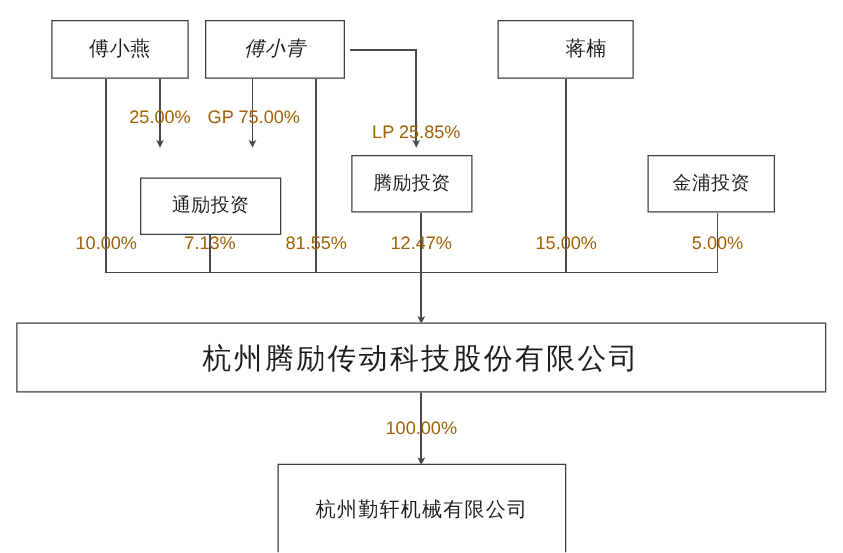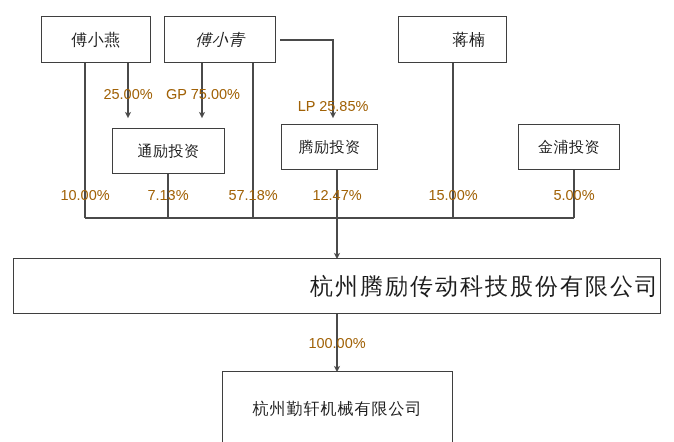--- a/index.html
+++ b/index.html
@@ -95,51 +95,51 @@
   </div>
 
   <div class="node person" style="left:164px; top:16px; width:112px; height:47px;font-style:italic;">
     <span>傅小青</span>
   </div>
 
   <div class="node person" style="left:398px; top:16px; width:109px; height:47px;padding-left:33px;">
     <span>蒋楠</span>
   </div>
 
-  <div class="node invest" style="left:112px; top:128px; width:113px; height:46px;text-align:right;">
+  <div class="node invest" style="left:112px; top:142px; width:113px; height:46px;text-align:right;">
     <span>通励投资</span>
   </div>
 
   <div class="node invest" style="left:281px; top:124px; width:97px; height:46px;">
     <span>腾励投资</span>
   </div>
 
   <div class="node invest" style="left:518px; top:124px; width:102px; height:46px;">
     <span>金浦投资</span>
   </div>
 
-  <div class="node issuer" style="left:13px; top:258px; width:648px; height:56px;justify-content:flex-end;">
+  <div class="node issuer" style="left:13px; top:258px; width:648px; height:56px;">
     <span>杭州腾励传动科技股份有限公司</span>
   </div>
 
   <div class="node sub" style="left:222px; top:371px; width:231px; height:76px;">
     <span>杭州勤轩机械有限公司</span>
   </div>
 
   <div class="lbl" style="left:128px; top:87px;">25.00%</div>
 
   <div class="lbl" style="left:203px; top:87px;">GP 75.00%</div>
 
   <div class="lbl" style="left:333px; top:87px;margin-top:12px;">LP 25.85%</div>
 
   <div class="lbl" style="left:85px; top:188px;">10.00%</div>
 
   <div class="lbl" style="left:168px; top:188px;">7.13%</div>
 
-  <div class="lbl" style="left:253px; top:188px;">57.18%</div>
+  <div class="lbl" style="left:253px; top:188px;">81.55%</div>
 
   <div class="lbl" style="left:337px; top:188px;">12.47%</div>
 
   <div class="lbl" style="left:453px; top:188px;">15.00%</div>
 
   <div class="lbl" style="left:574px; top:188px;">5.00%</div>
 
   <div class="lbl" style="left:337px; top:336px;">100.00%</div>
 
 </div>

